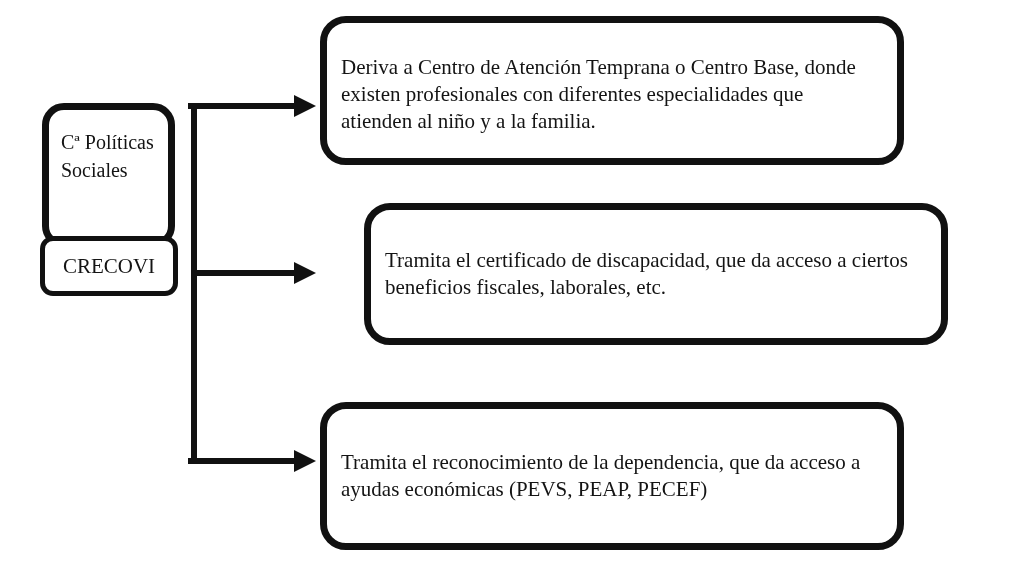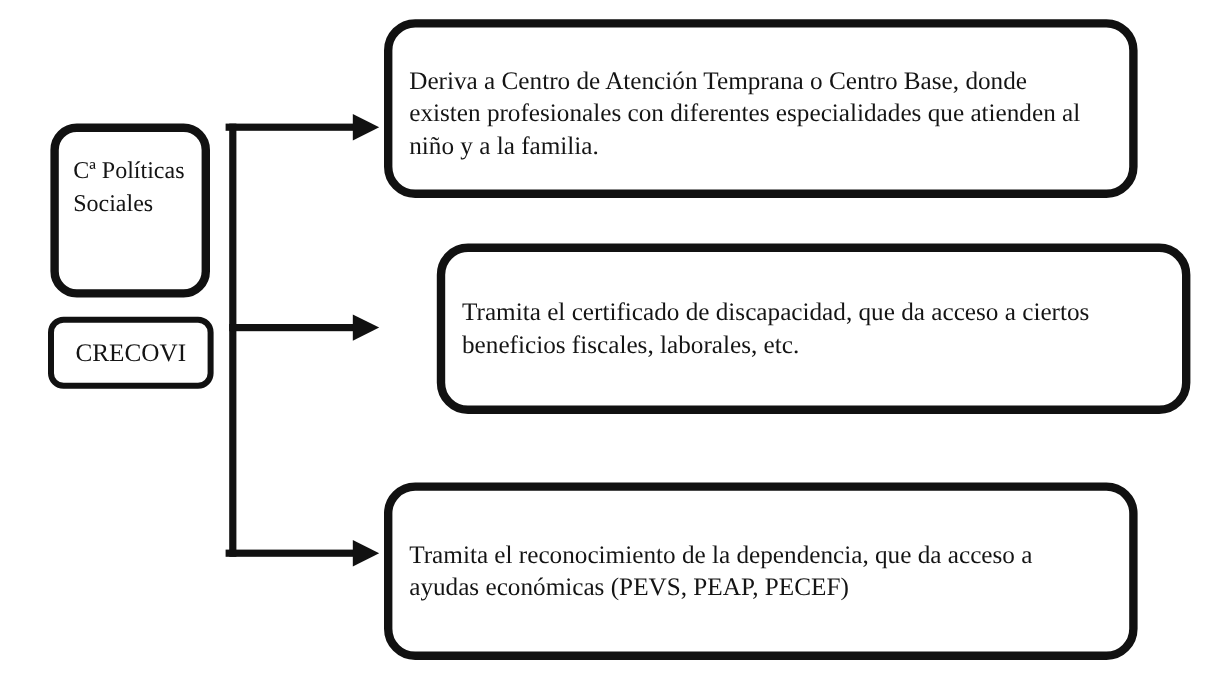--- a/index.html
+++ b/index.html
@@ -30,32 +30,32 @@
     width: 133px;
     height: 145px;
     padding: 18px 6px 0 12px;
     font-size: 20px;
     line-height: 28px;
   }
   .agency-box {
     border: 5px solid #111111;
     border-radius: 13px;
     left: 40px;
-    top: 264px;
+    top: 236px;
     width: 138px;
     height: 60px;
     display: flex;
     align-items: center;
     justify-content: center;
     font-size: 21px;
   }
   
   .dest-box {
     left: 320px;
-    width: 628px;
+    width: 584px;
     border: 7px solid #111111;
     border-radius: 26px;
     display: flex;
     align-items: center;
     padding: 8px 26px 0 14px;
     font-size: 21px;
     line-height: 27px;
   }
   .dest-1 { top: 16px;  height: 149px; }
   .dest-2 { top: 203px; height: 142px; padding-top: 0; margin-left: 44px; }

